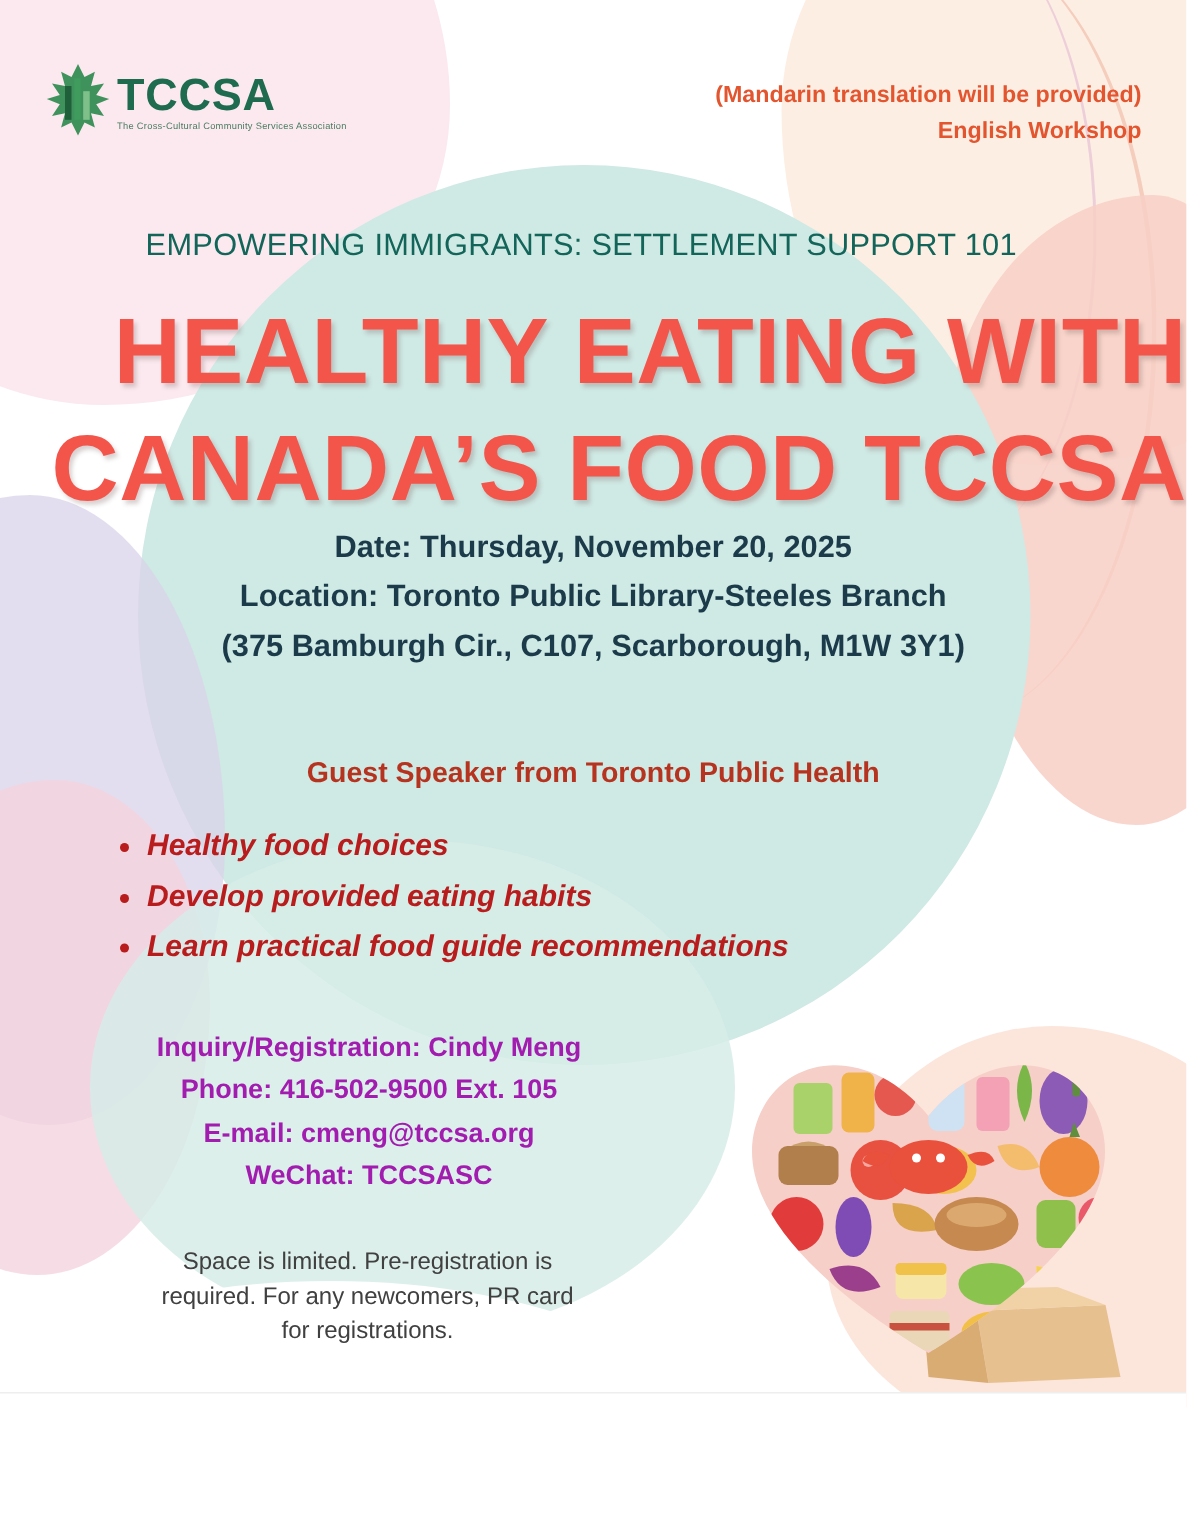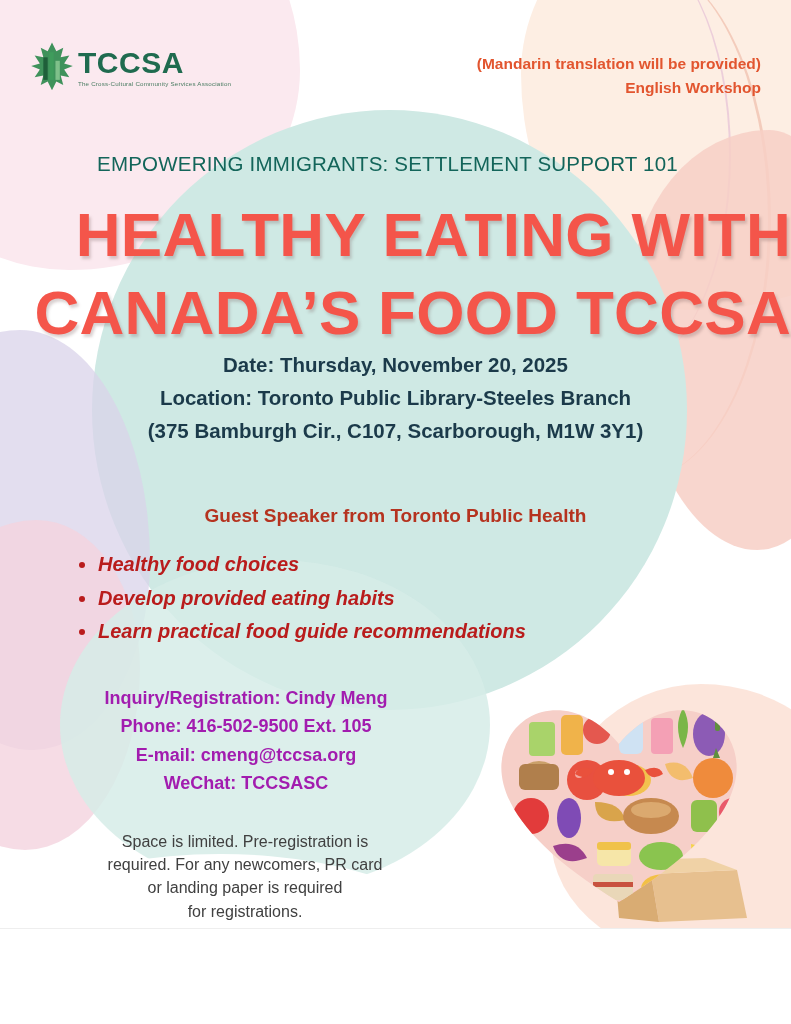--- a/index.html
+++ b/index.html
@@ -235,21 +235,20 @@
     <div class="contact">
       <div>Inquiry/Registration: Cindy Meng</div>
       <div>Phone: 416-502-9500 Ext. 105</div>
       <div>E-mail: cmeng@tccsa.org</div>
       <div>WeChat: TCCSASC</div>
     </div>
 
     <div class="note">
       <div>Space is limited. Pre-registration is</div>
       <div>required. For any newcomers, PR card</div>
-      <div>or landing paper is required</div>
       <div>for registrations.</div>
     </div>
 
     <div class="art">
       <svg viewBox="0 0 300 270" width="300" height="270" xmlns="http://www.w3.org/2000/svg">
         <defs>
           <clipPath id="heartClip">
             <path d="M150 242 C40 175 18 118 40 78 C60 42 112 38 150 84 C188 38 240 42 260 78 C282 118 260 175 150 242 Z"></path>
           </clipPath>
         </defs>

